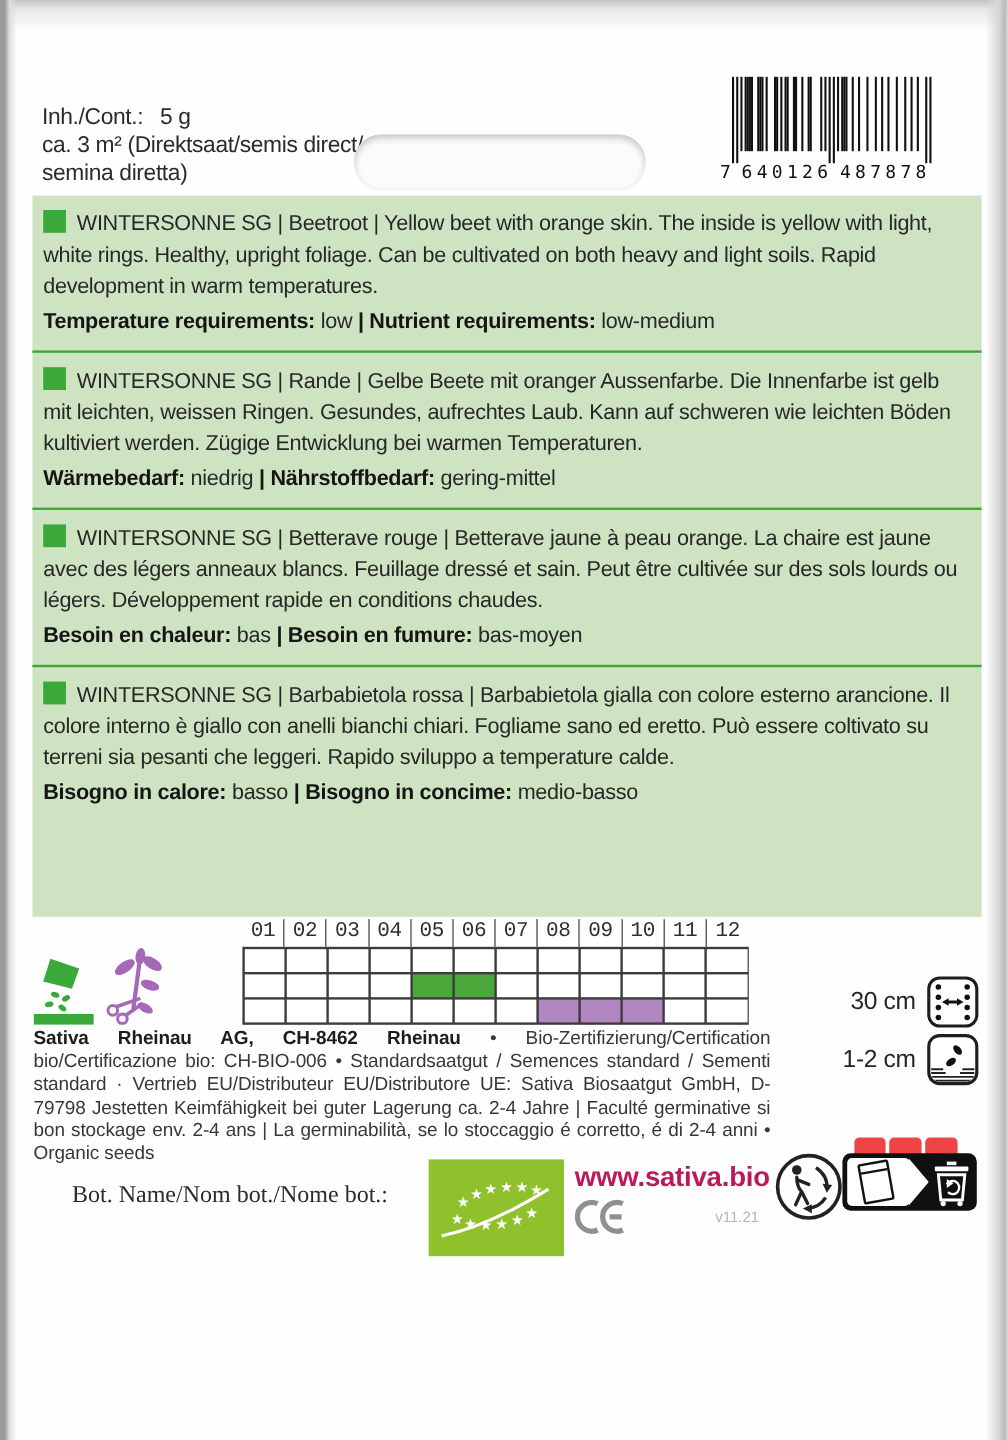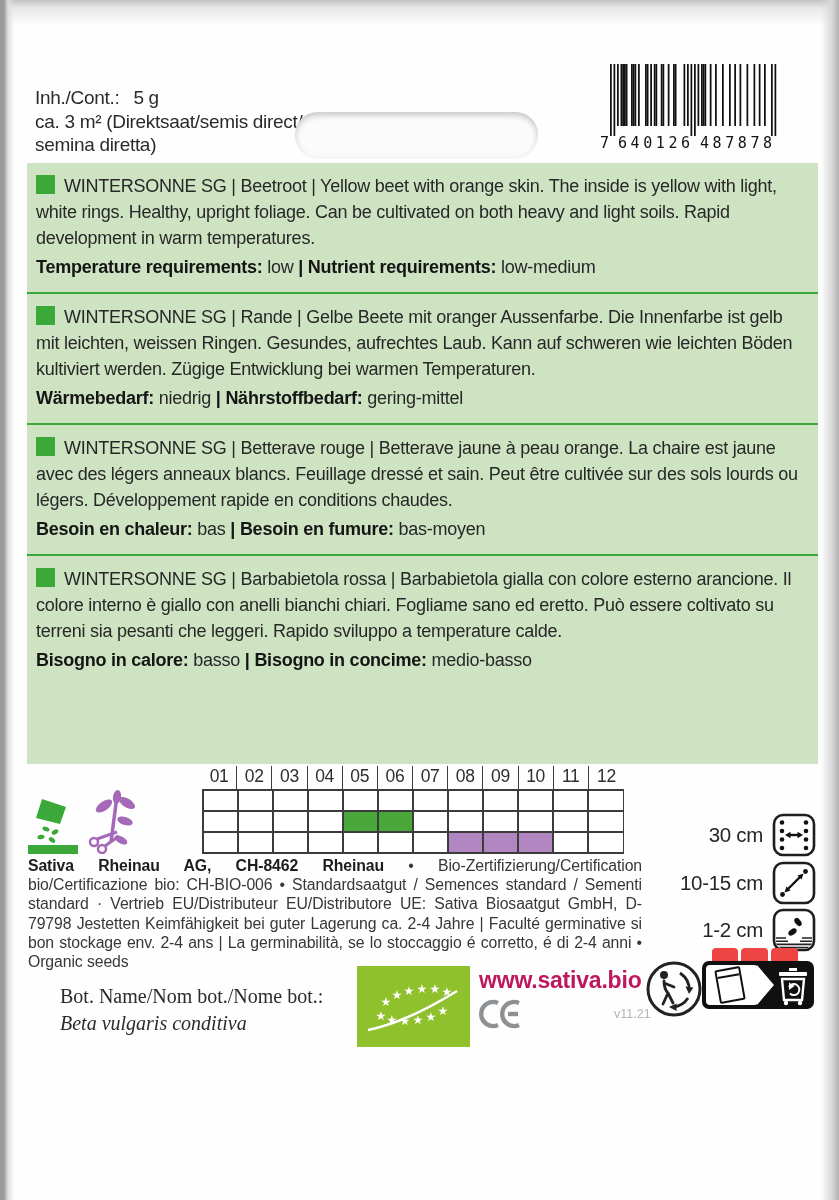--- a/index.html
+++ b/index.html
@@ -24,21 +24,21 @@
   .section{padding:10px 9px 12px 9px;font-size:18px;line-height:26px;letter-spacing:-0.25px;color:#272727;}
   .section + .section{border-top:2.5px solid var(--accent-green);}
   .bullet{display:inline-block;width:19px;height:19px;background:var(--accent-green);margin-right:9px;vertical-align:-2px;}
   .req{margin-top:3px;}
   .req b{color:#151515;}
 
   
   .cal-icons{position:absolute;left:28px;top:790px;display:flex;align-items:flex-end;gap:7px;}
   .calendar{position:absolute;left:202px;top:766px;width:422px;}
   .cal-header{display:grid;grid-template-columns:repeat(12,1fr);height:23px;}
-  .cal-header span{text-align:center;font-size:17.5px;line-height:21px;letter-spacing:-0.3px;color:#2e2e2e;border-right:1.5px solid #3c3c3c;}
+  .cal-header span{text-align:center;font-size:17.5px;line-height:21px;letter-spacing:-0.3px;color:#2e2e2e;border-right:1.5px solid #3c3c3c;font-family:Liberation Mono, monospace;}
   .cal-header span:last-child{border-right:none;}
   .cal-grid{display:grid;grid-template-columns:repeat(12,1fr);grid-auto-rows:19.5px;gap:1.5px;background:#3c3c3c;padding:1.5px;}
   .cell{background:#fff;}
   .cell.sow{background:var(--cell-green);}
   .cell.harv{background:var(--cell-purple);}
 
   
   .spacing{position:absolute;left:580px;top:813px;width:236px;display:flex;flex-direction:column;gap:3.5px;}
   .spacing-row{display:flex;align-items:center;justify-content:flex-end;gap:9px;height:44px;}
   .spacing-label{font-size:20.5px;letter-spacing:-0.3px;color:#262626;}
@@ -47,21 +47,21 @@
            text-align:justify;letter-spacing:-0.1px;color:#373737;margin:0;}
   .company b{color:#1d1d1d;}
 
   .botname{position:absolute;left:60px;top:983px;font-size:20px;line-height:27px;color:#2b2b2b;font-family:Liberation Serif, serif;}
   .botname .latin{font-style:italic;}
 
   .eu-logo{position:absolute;left:357px;top:966px;}
   .eu-logo text{font-family:"DejaVu Sans",sans-serif;}
   .website{position:absolute;left:479px;top:967px;font-size:23px;font-weight:bold;color:#be185d;letter-spacing:-0.2px;}
   .ce{position:absolute;left:478px;top:999px;}
-  .version{position:absolute;left:614px;top:1007px;font-size:12.5px;color:#b3b5b6;}
+  .version{position:absolute;left:596px;top:1007px;font-size:12.5px;color:#b3b5b6;}
 
   .triman{position:absolute;left:645px;top:960px;}
 
   .disposal{position:absolute;left:702px;top:948px;width:114px;}
   .disposal-tabs{display:flex;gap:3px;margin-left:10px;height:14px;}
   .tab{background:#ef4444;color:#fff;font-size:10px;font-weight:bold;padding:12px 6px 0;border-radius:4px 4px 0 0;letter-spacing:0.4px;}
   .disposal-body{position:relative;width:112px;height:48px;background:#101010;border-radius:7px;margin-top:-1px;}
   .dz-white{position:absolute;left:4px;top:4px;width:52px;height:40px;background:#fff;border-radius:4px;}
   .dz-chev{position:absolute;left:55px;top:4px;width:17px;height:40px;background:#fff;clip-path:polygon(0 0,100% 50%,0 100%);}
   .dz-env{position:absolute;left:15px;top:7px;width:22px;height:30px;background:#fff;border:2px solid #111;border-radius:2px;transform:rotate(-10deg);}
@@ -232,31 +232,20 @@
             <circle cx="34" cy="18" r="2.3"></circle>
             <circle cx="34" cy="26.5" r="2.3"></circle>
             <circle cx="34" cy="35" r="2.3"></circle>
           <polygon points="13,22 18.5,18.8 18.5,25.2"></polygon>
             <polygon points="31,22 25.5,18.8 25.5,25.2"></polygon>
         </g>
         <line x1="16" y1="22" x2="28" y2="22" stroke="#111" stroke-width="2.4"></line>
       </svg>
     </div>
     <div class="spacing-row">
-      <span class="spacing-label">10-15 cm</span>
-      <svg width="44" height="44" viewBox="0 0 44 44">
-        <rect x="2" y="2" width="40" height="40" rx="9" fill="#fff" stroke="#1e1e1e" stroke-width="2.6"></rect>
-        <circle cx="10.5" cy="33.5" r="2.4" fill="#111"></circle>
-          <circle cx="33.5" cy="10.5" r="2.4" fill="#111"></circle>
-        <line x1="16" y1="28" x2="28" y2="16" stroke="#111" stroke-width="2.4"></line>
-        <polygon points="12.5,31.5 18.6,29.6 14.4,25.4" fill="#111"></polygon>
-        <polygon points="31.5,12.5 25.4,14.4 29.6,18.6" fill="#111"></polygon>
-      </svg>
-    </div>
-    <div class="spacing-row">
       <span class="spacing-label">1-2 cm</span>
       <svg width="44" height="44" viewBox="0 0 44 44">
         <clipPath id="sd-clip">
             <rect x="3.5" y="3.5" width="37" height="37" rx="8"></rect>
           </clipPath>
         <rect x="2" y="2" width="40" height="40" rx="9" fill="#fff" stroke="#1e1e1e" stroke-width="2.6"></rect>
         <g clip-path="url(#sd-clip)" stroke="#222" stroke-width="1.6">
           <line x1="4" y1="30" x2="14" y2="30"></line>
             <line x1="30" y1="30" x2="40" y2="30"></line>
           <line x1="4" y1="33.2" x2="16" y2="33.2"></line>
@@ -267,21 +256,20 @@
         <ellipse cx="26" cy="14" rx="4.6" ry="2.8" transform="rotate(50 26 14)" fill="#111"></ellipse>
         <ellipse cx="20.5" cy="24" rx="4.6" ry="2.8" transform="rotate(-35 20.5 24)" fill="#111"></ellipse>
       </svg>
     </div>
   </div>
 
   <p class="company"><b>Sativa Rheinau AG, CH-8462 Rheinau</b><span> • Bio-Zertifizierung/Certification bio/Certificazione bio: CH-BIO-006 • Standardsaatgut / Semences standard / Sementi standard · Vertrieb EU/Distributeur EU/Distributore UE: Sativa Biosaatgut GmbH, D-79798 Jestetten Keimfähigkeit bei guter Lagerung ca. 2-4 Jahre | Faculté germinative si bon stockage env. 2-4 ans | La germinabilità, se lo stoccaggio é corretto, é di 2-4 anni • Organic seeds</span></p>
 
   <div class="botname">
     <div>Bot. Name/Nom bot./Nome bot.:</div>
-    <div class="latin">Beta vulgaris conditiva</div>
   </div>
 
   <svg class="eu-logo" width="113" height="81" viewBox="0 0 113 81">
     <rect x="0" y="0" width="113" height="81" style="fill:var(--eu-green)"></rect>
     <path d="M11,64 Q50,56 100,25" stroke="#fff" stroke-width="2.6" fill="none"></path>
     <g fill="#fff" font-size="12" text-anchor="middle">
       <text x="29" y="40">★</text>
         <text x="40" y="33">★</text>
         <text x="52" y="29">★</text>
       <text x="65" y="27">★</text>

